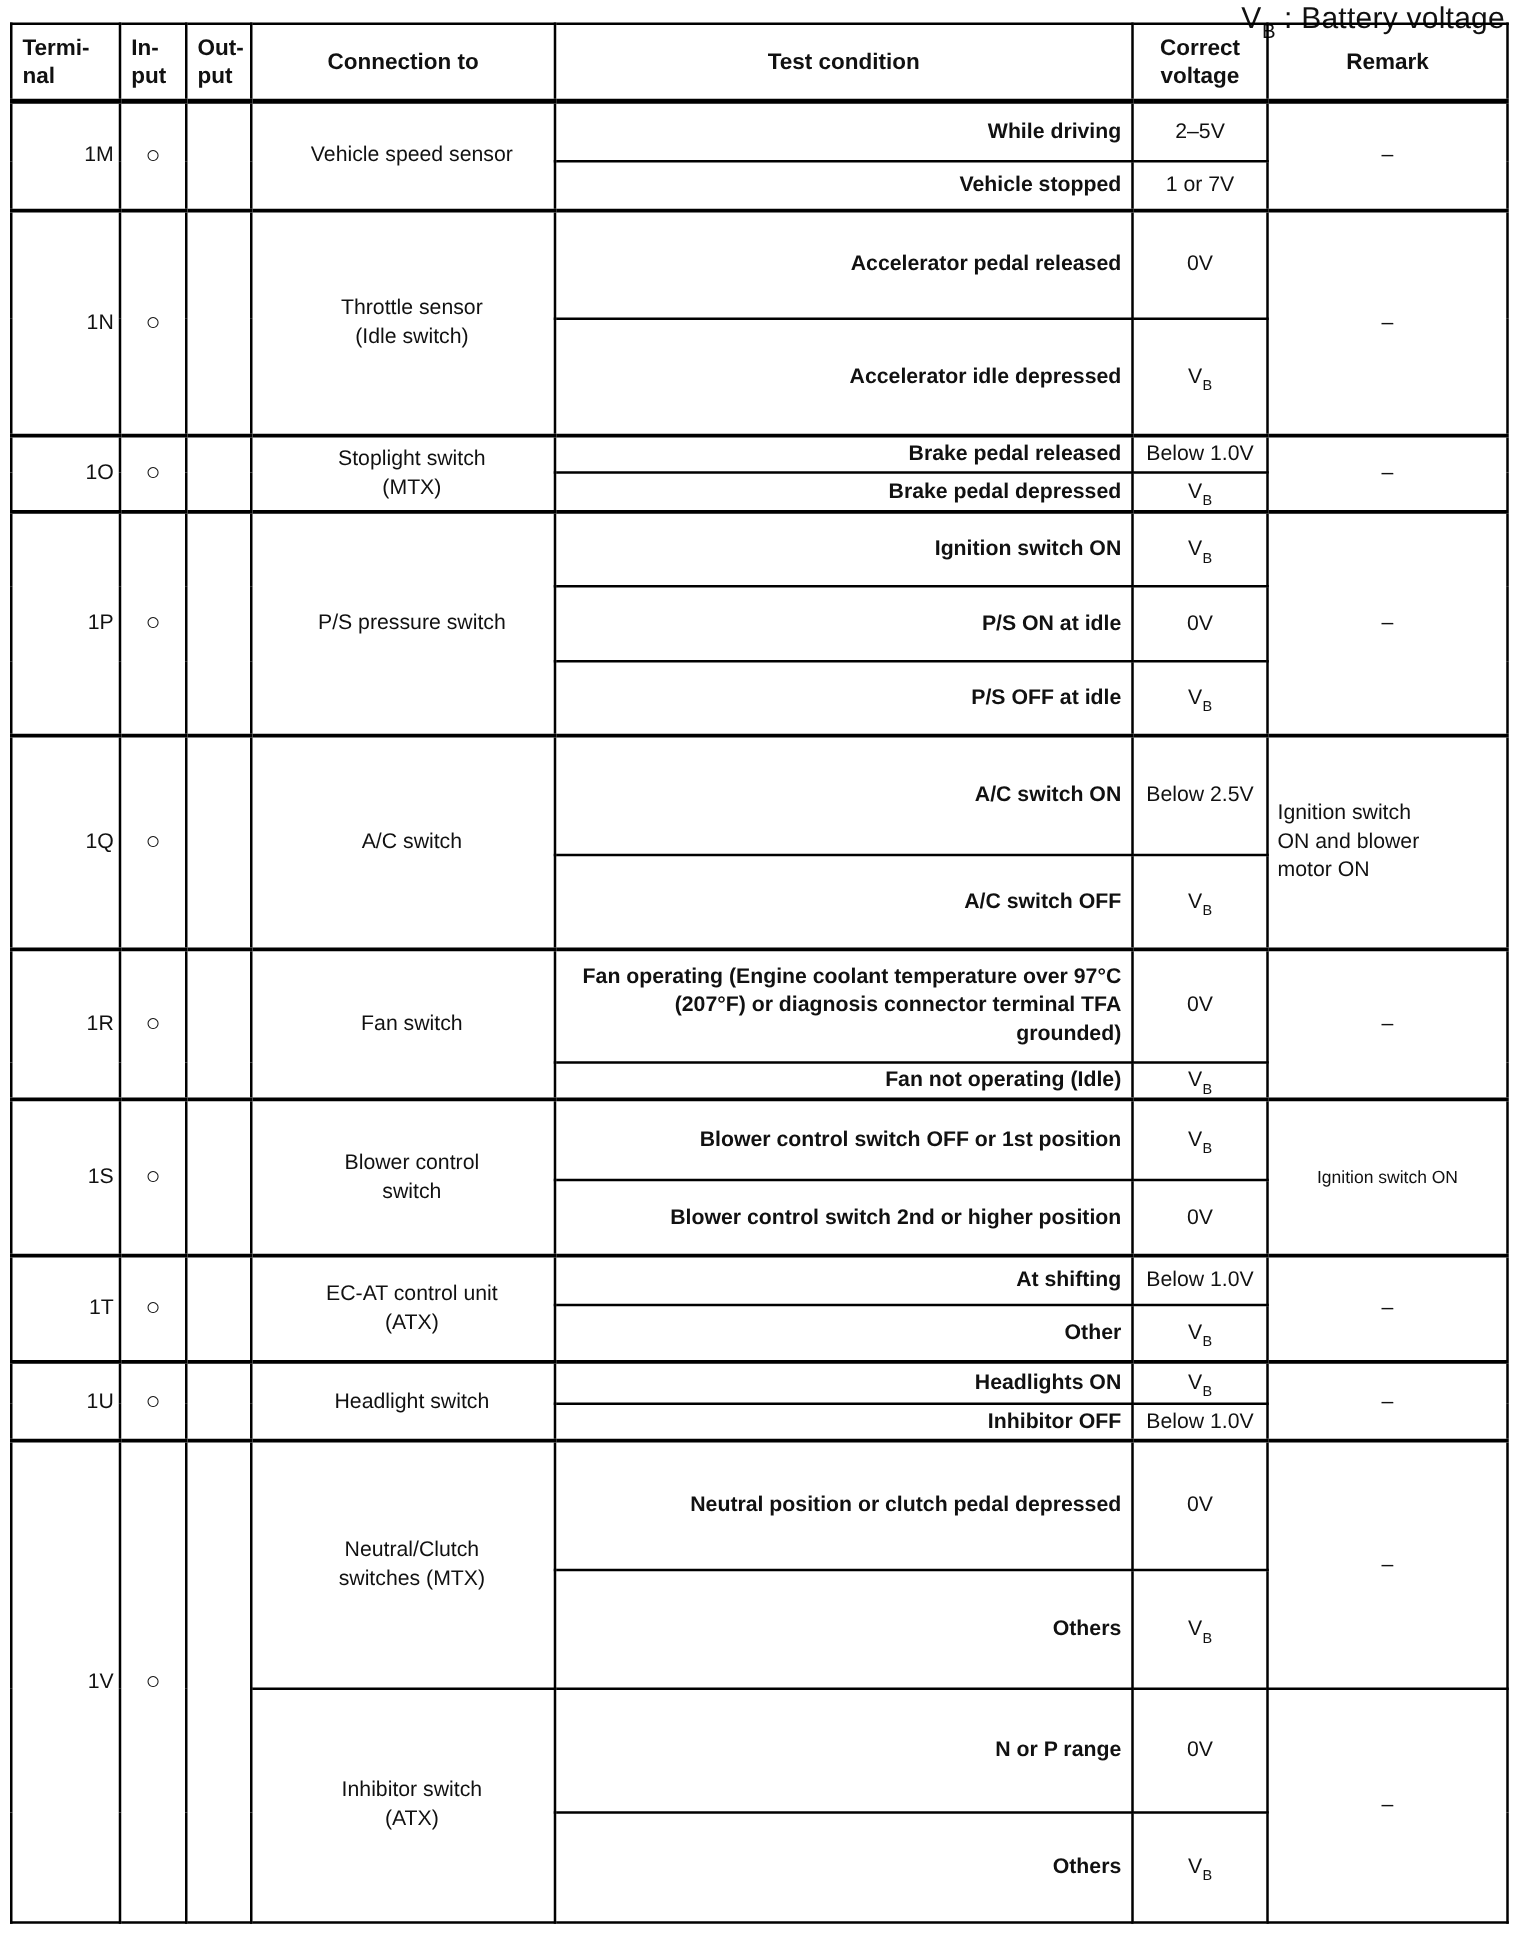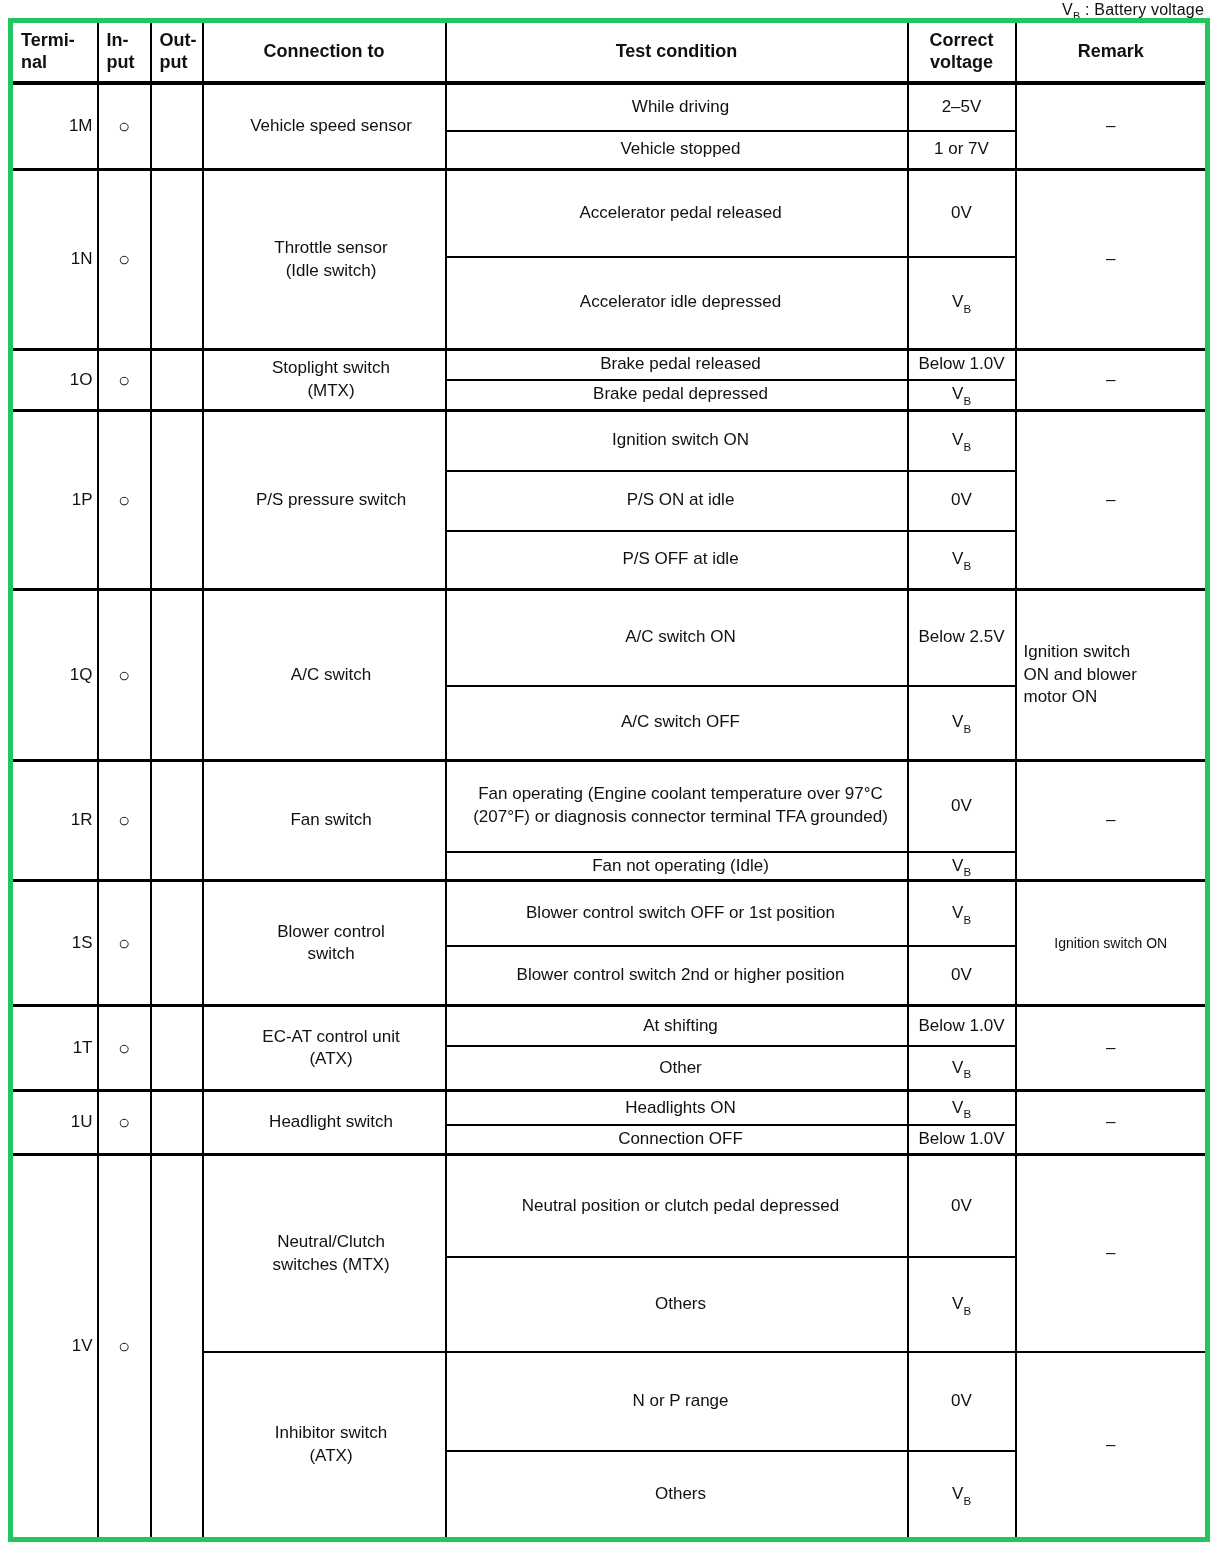--- a/index.html
+++ b/index.html
@@ -13,32 +13,32 @@
     height: 1560px;
     background: #ffffff;
     font-family: "Liberation Sans", "DejaVu Sans", sans-serif;
     color: #111111;
     overflow: hidden;
   }
   .note {
     position: absolute;
     top: 1px;
     right: 12px;
-    font-size: 16px;
+    font-size: 24px;
     color: #111;
     letter-spacing: 0.2px;
   }
   table.vtable {
     position: absolute;
     left: 8px;
     top: 18px;
     width: 1197px;
     border-collapse: collapse;
     table-layout: fixed;
-    border: 5px solid #22c55e;
+    border: 2px solid #22c55e;
   }
   .vtable th, .vtable td {
     border: 2px solid #000;
     vertical-align: middle;
     font-size: 17px;
     line-height: 1.35;
     overflow: hidden;
     padding: 2px 4px;
   }
   .vtable thead th {
@@ -56,23 +56,24 @@
   tr.group-start > td { border-top: 3px solid #000; }
   td.term { text-align: right; }
   td.input { text-align: center; font-size: 20px; }
   td.output { text-align: center; }
   td.conn {
     text-align: center;
     padding-left: 18px;
     white-space: pre-line;
   }
   td.cond {
-    text-align: center;
+    text-align: right;
     padding-left: 16px;
     padding-right: 8px;
+    font-weight: bold;
   }
   td.volt { text-align: center; }
   td.remark { text-align: center; white-space: pre-line; }
   td.remark.left {
     text-align: left;
     padding-left: 7px;
   }
   td.remark.small { font-size: 14px; }
   sub.vb {
     font-size: 0.68em;
@@ -241,21 +242,21 @@
       <tr class="group-start" style="height:34px">
         <td class="term" rowspan="2">1U</td>
         <td class="input" rowspan="2">○</td>
         <td class="output" rowspan="2"></td>
         <td class="conn" rowspan="2">Headlight switch</td>
         <td class="cond">Headlights ON</td>
         <td class="volt">V<sub class="vb">B</sub></td>
         <td class="remark" rowspan="2">–</td>
       </tr>
       <tr style="height:28px">
-        <td class="cond">Connection OFF</td>
+        <td class="cond">Inhibitor OFF</td>
         <td class="volt">Below 1.0V</td>
       </tr>
 
       <tr class="group-start" style="height:103px">
         <td class="term" rowspan="4">1V</td>
         <td class="input" rowspan="4">○</td>
         <td class="output" rowspan="4"></td>
         <td class="conn" rowspan="2">Neutral/Clutch
 switches (MTX)</td>
         <td class="cond">Neutral position or clutch pedal depressed</td>

